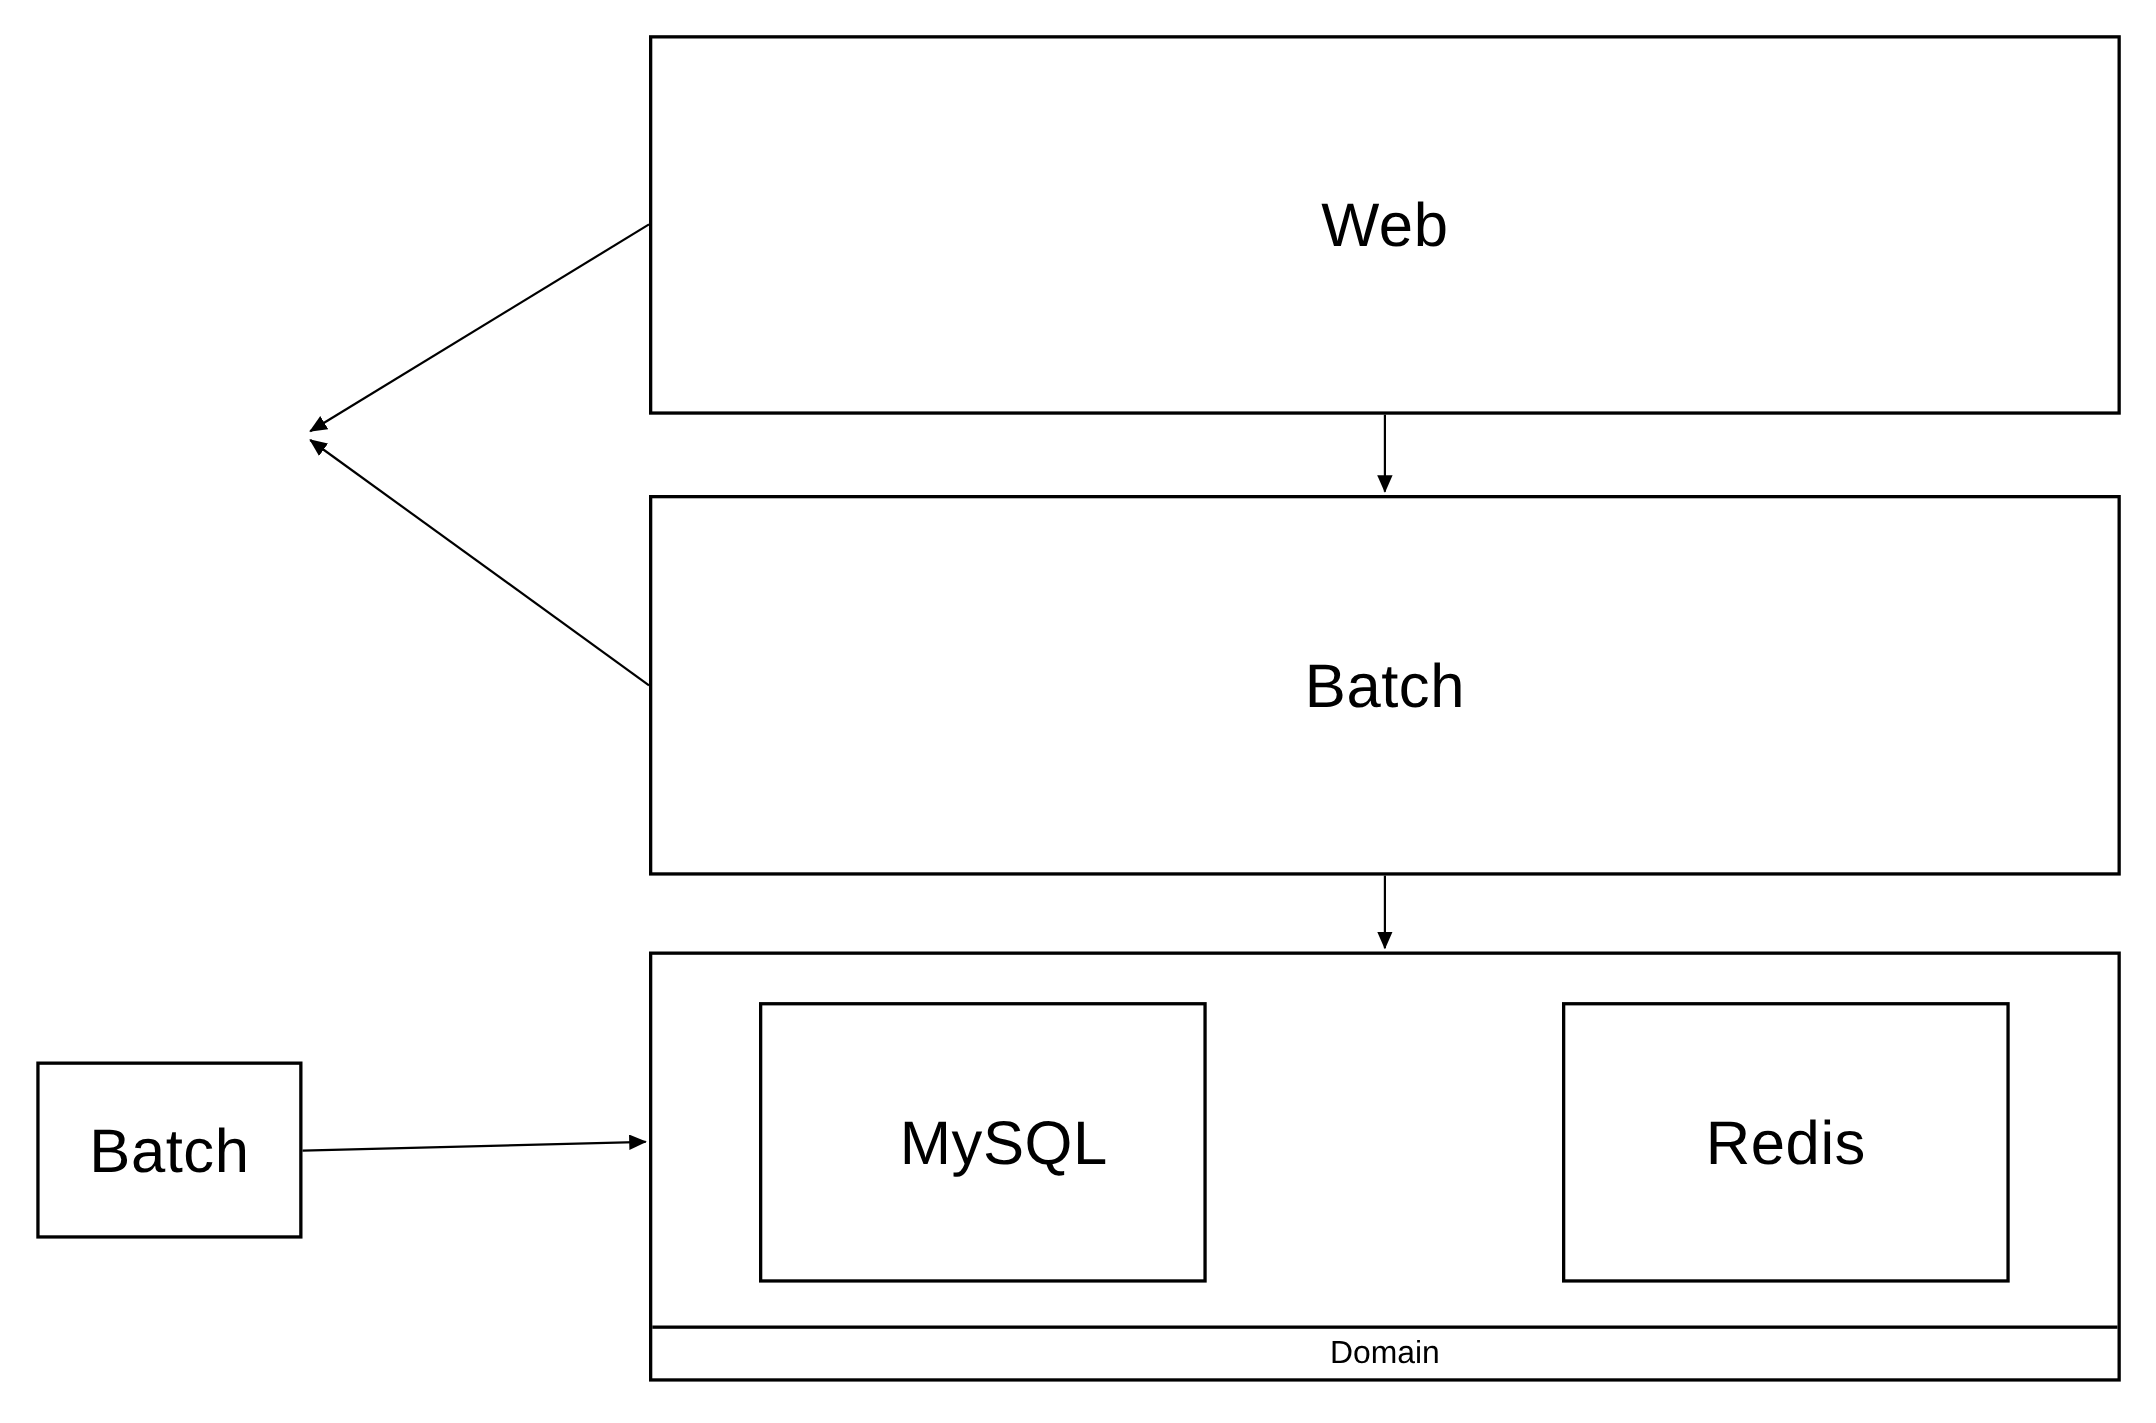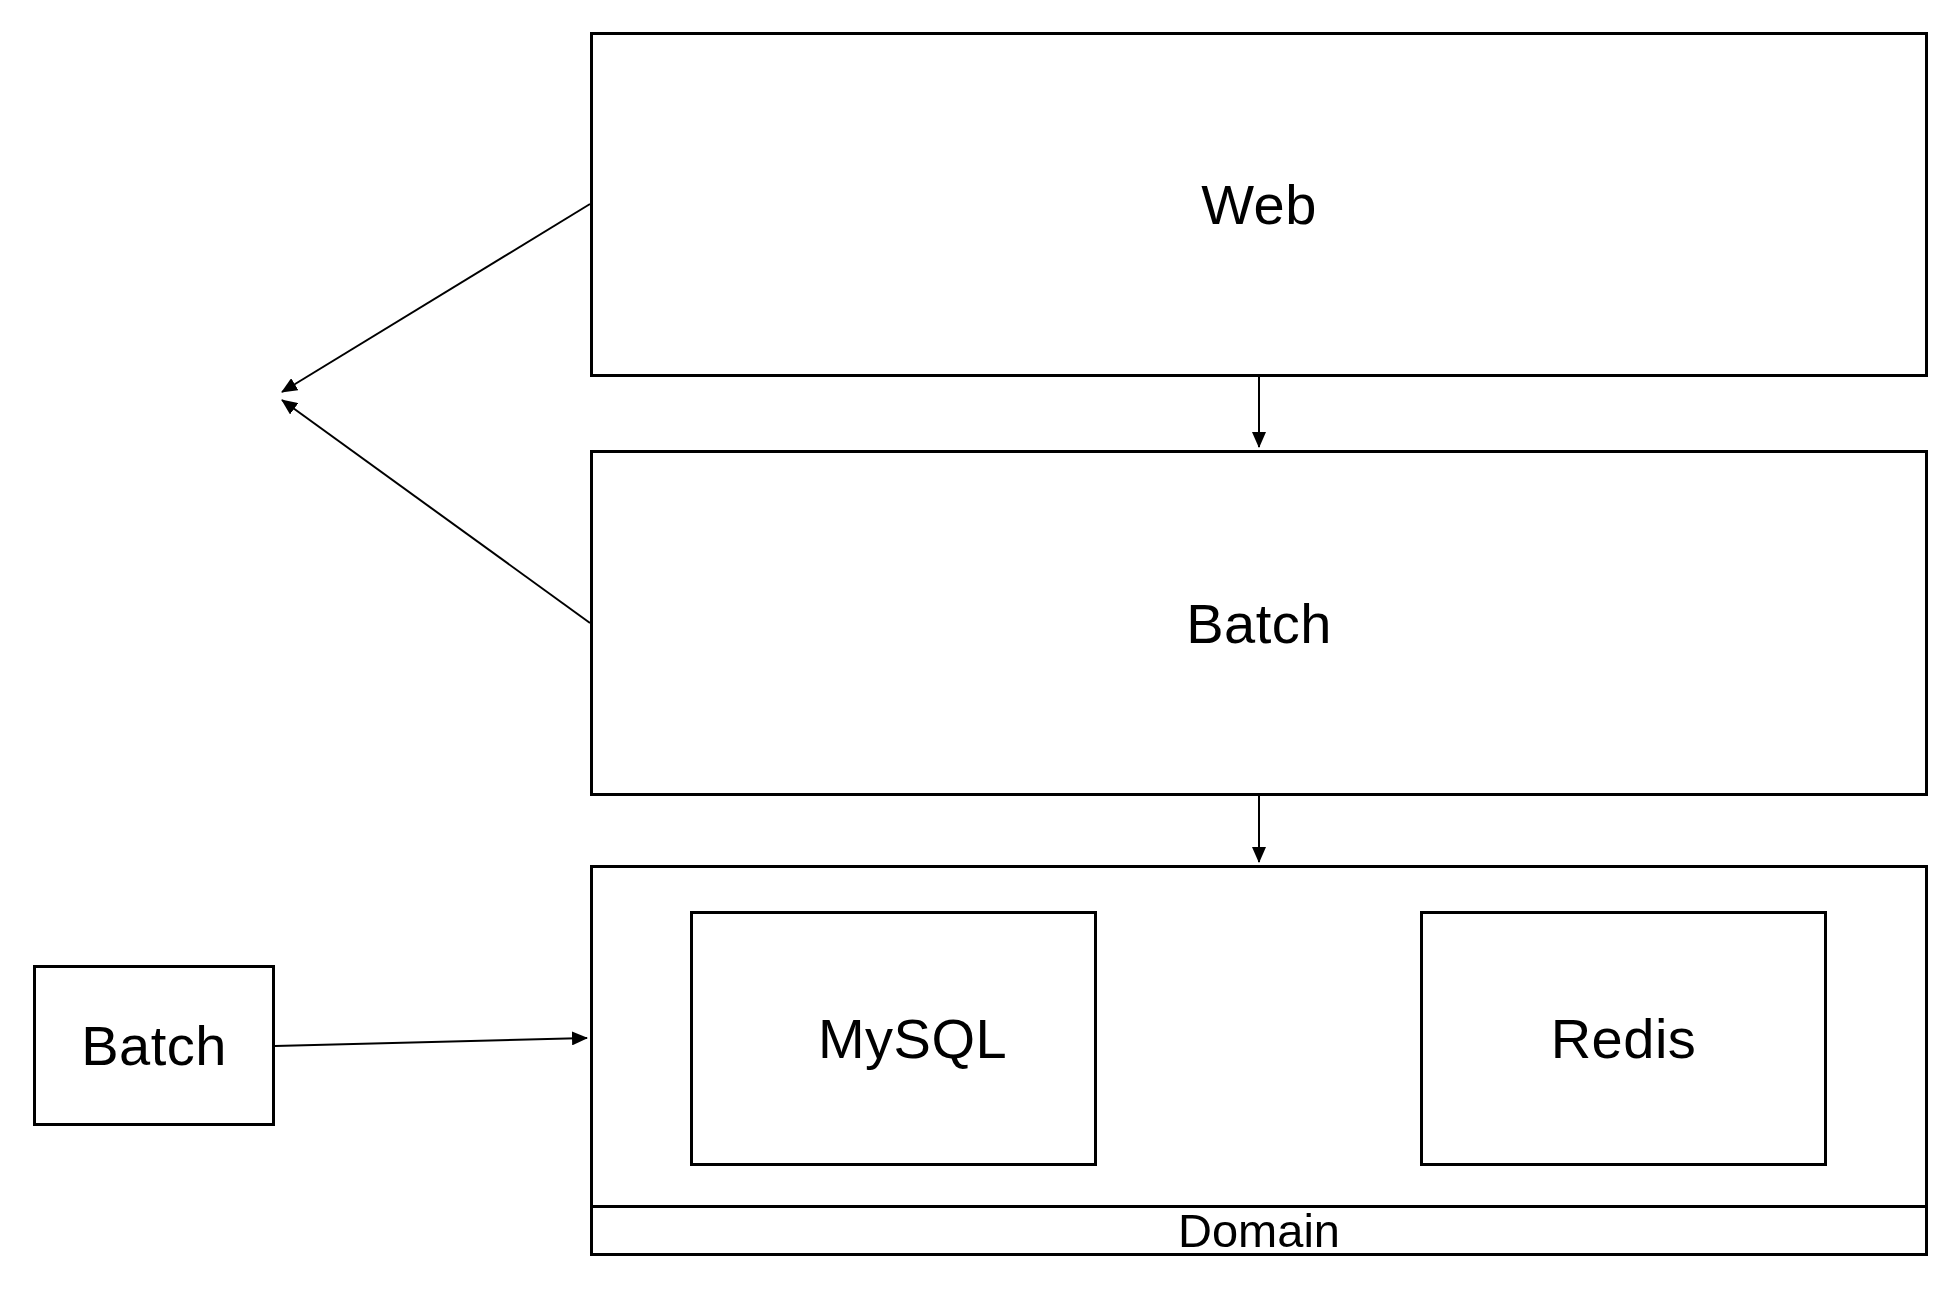--- a/index.html
+++ b/index.html
@@ -53,21 +53,21 @@
     position: absolute;
     left: 0; right: 0; bottom: 0;
     height: 48px;
     box-sizing: border-box;
     border-top: 3px solid #000000;
     display: flex;
     align-items: center;
     justify-content: center;
   }
   .domain-strip-label {
-    font-size: 47px;
+    font-size: 29px;
     font-weight: 300;
   }
   .edge-layer {
     position: absolute;
     left: 0; top: 0;
     width: 1960px;
     height: 1294px;
     pointer-events: none;
   }
 </style>

